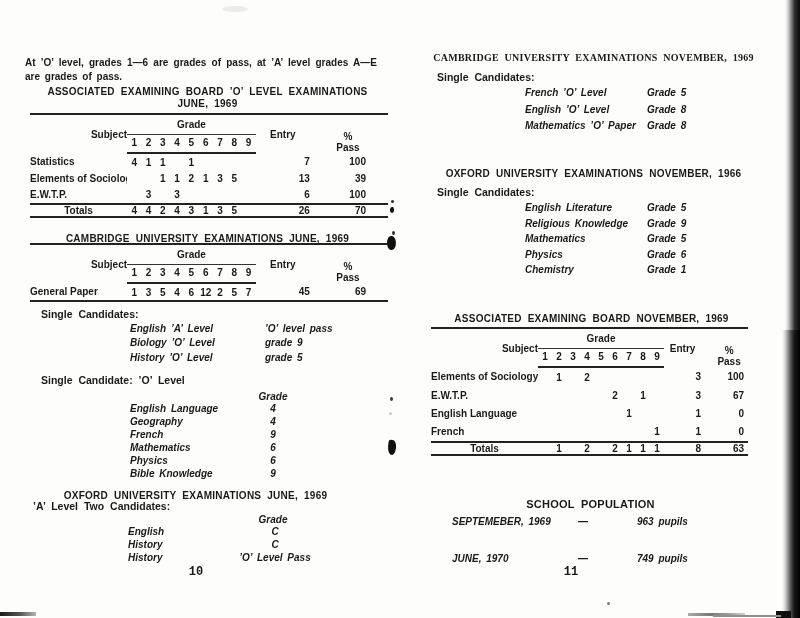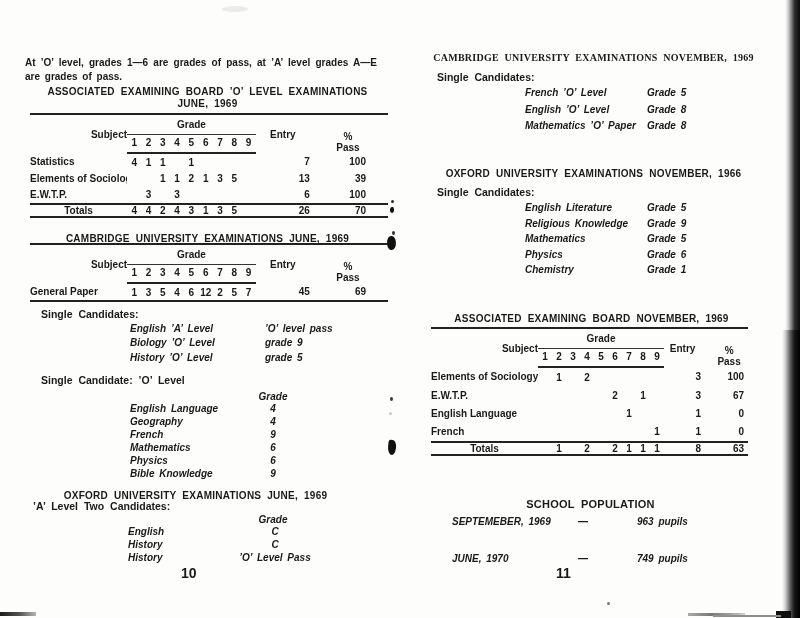--- a/index.html
+++ b/index.html
@@ -20,21 +20,21 @@
   .kv{position:relative;}
   .kv .lbl,.kv .val,.kv .dash{position:absolute;top:0;font-size:10px;font-weight:bold;white-space:nowrap;word-spacing:2px;font-style:italic;}
   .rows-l-singles .kv{height:14.3px;} .rows-l-singles .lbl{left:105px;} .rows-l-singles .val{left:240px;}
   .rows-l-olevel .kv{height:13px;}   .rows-l-olevel .lbl{left:105px;}
   .rows-l-olevel .val{left:230px;width:36px;text-align:center;}
   .rows-l-ox .kv{height:13.2px;}     .rows-l-ox .lbl{left:103px;}
   .rows-l-ox .val{left:200px;width:100px;text-align:center;}
   .rows-r .kv{height:16.6px;}        .rows-r .lbl{left:112px;} .rows-r .val{left:234px;}
   .rows-r2 .kv{height:15.6px;}       .rows-r2 .lbl{left:112px;} .rows-r2 .val{left:234px;}
   .grade-lbl{position:absolute;left:230px;width:36px;text-align:center;font-style:italic;font-weight:bold;font-size:10px;}
-  .pnum{position:absolute;width:30px;text-align:left;font-weight:bold;font-size:14px;}
+  .pnum{position:absolute;width:30px;text-align:center;font-weight:bold;font-size:12px;font-family:Liberation Mono, monospace;}
   
   .tblwrap{position:absolute;}
   table.gt{border-collapse:collapse;table-layout:fixed;border-top:2.5px solid #222;border-bottom:2.5px solid #222;}
   table.gt th,table.gt td{padding:0;font-size:10px;overflow:hidden;white-space:nowrap;}
   table.gt thead th{font-weight:bold;}
   .h-subj{text-align:right;vertical-align:middle;}
   .h-grade{text-align:center;border-bottom:1.5px solid #333;height:19px;vertical-align:middle;}
   .h-entry{text-align:center;vertical-align:middle;}
   .h-pass{text-align:center;vertical-align:bottom;line-height:11px;padding-bottom:2px;}
   tr.digits th{text-align:center;border-bottom:2px solid #222;padding:2px 0 4px;}

